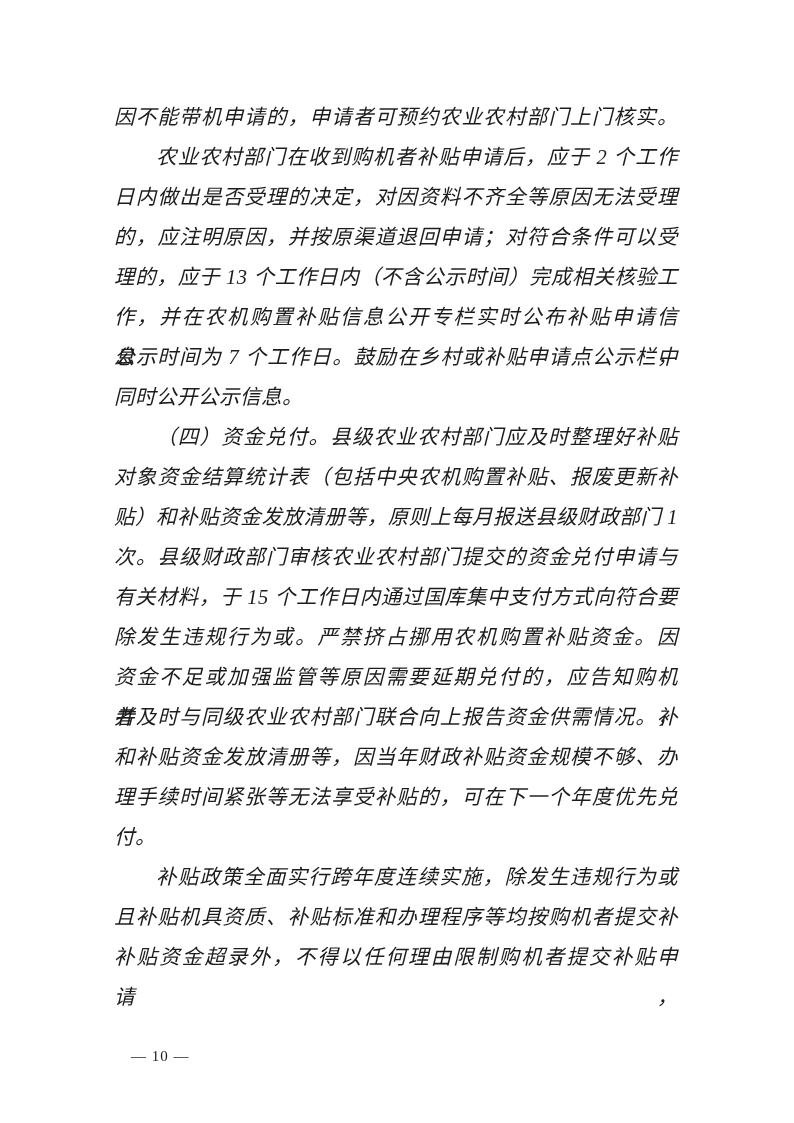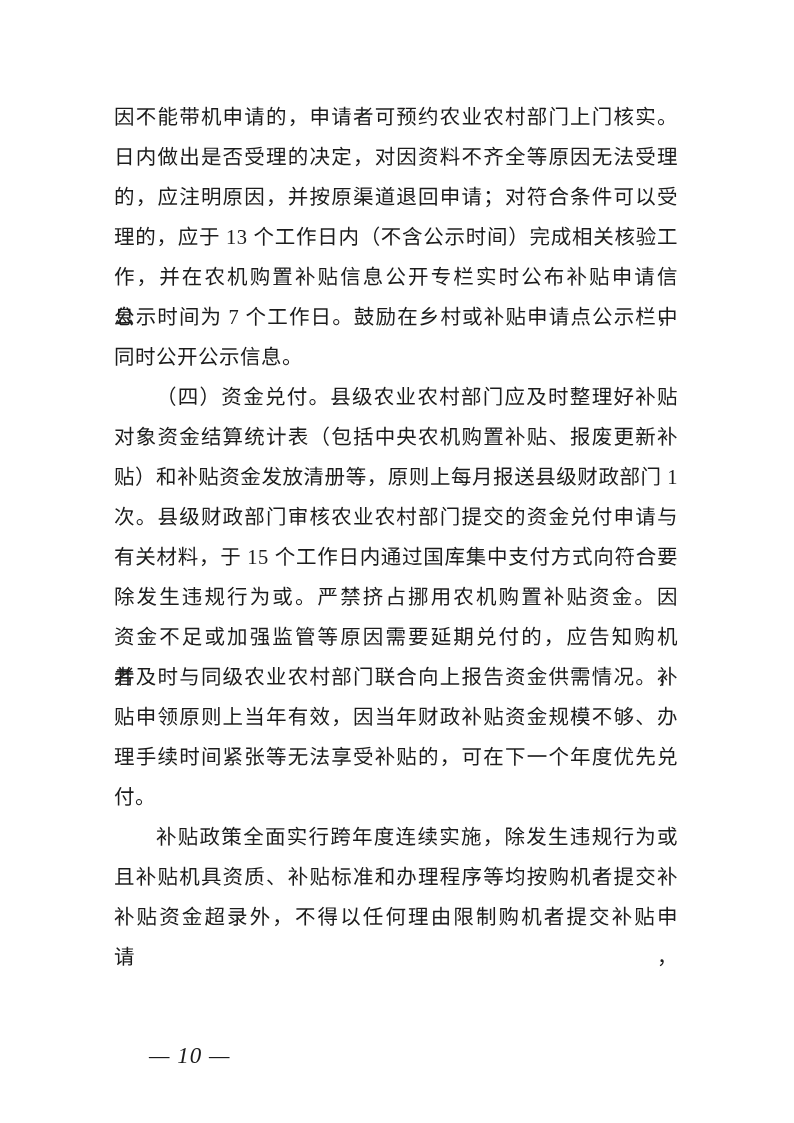--- a/index.html
+++ b/index.html
@@ -20,67 +20,68 @@
   }
   .doc-text {
     position: absolute;
     left: 114px;
     top: 97px;
     width: 564px;
     font-size: 20.5px;
     line-height: 40px;
     color: var(--text-color);
     letter-spacing: 0.5px;
+    font-style: italic;
   }
   .text-line {
     height: 40px;
     white-space: pre;
     text-align: left;
   }
   .text-line.justify {
     white-space: normal;
     text-align: justify;
     text-align-last: justify;
     text-justify: inter-character;
   }
   .text-line.indent {
     padding-left: 42px;
   }
   .page-footer {
     position: absolute;
-    left: 149px;
+    left: 131px;
     top: 1041px;
-    font-size: 23px;
+    font-size: 15px;
     line-height: 30px;
     color: var(--text-color);
     letter-spacing: 1px;
-    font-style: italic;
   }
 </style>
 </head>
 <body>
 
 <div class="page">
   <div class="doc-text">
       <div class="text-line justify">因不能带机申请的，申请者可预约农业农村部门上门核实。</div>
+      <div class="text-line indent justify">农业农村部门在收到购机者补贴申请后，应于 2 个工作</div>
       <div class="text-line justify">日内做出是否受理的决定，对因资料不齐全等原因无法受理</div>
       <div class="text-line justify">的，应注明原因，并按原渠道退回申请；对符合条件可以受</div>
       <div class="text-line justify">理的，应于 13 个工作日内（不含公示时间）完成相关核验工</div>
       <div class="text-line justify">作，并在农机购置补贴信息公开专栏实时公布补贴申请信息，</div>
       <div class="text-line justify">公示时间为 7 个工作日。鼓励在乡村或补贴申请点公示栏中</div>
       <div class="text-line">同时公开公示信息。</div>
       <div class="text-line indent justify">（四）资金兑付。县级农业农村部门应及时整理好补贴</div>
       <div class="text-line justify">对象资金结算统计表（包括中央农机购置补贴、报废更新补</div>
       <div class="text-line justify">贴）和补贴资金发放清册等，原则上每月报送县级财政部门 1</div>
       <div class="text-line justify">次。县级财政部门审核农业农村部门提交的资金兑付申请与</div>
       <div class="text-line justify">有关材料，于 15 个工作日内通过国库集中支付方式向符合要</div>
       <div class="text-line justify">除发生违规行为或。严禁挤占挪用农机购置补贴资金。因</div>
       <div class="text-line justify">资金不足或加强监管等原因需要延期兑付的，应告知购机者，</div>
       <div class="text-line justify">并及时与同级农业农村部门联合向上报告资金供需情况。补</div>
-      <div class="text-line justify">贴申领原则上当年有效，因当年财政补贴资金规模不够、办</div>
+      <div class="text-line justify">和补贴资金发放清册等，因当年财政补贴资金规模不够、办</div>
       <div class="text-line justify">理手续时间紧张等无法享受补贴的，可在下一个年度优先兑</div>
       <div class="text-line">付。</div>
       <div class="text-line indent justify">补贴政策全面实行跨年度连续实施，除发生违规行为或</div>
       <div class="text-line justify">且补贴机具资质、补贴标准和办理程序等均按购机者提交补</div>
       <div class="text-line justify">补贴资金超录外，不得以任何理由限制购机者提交补贴申请，</div>
     </div>
   <div class="page-footer">— 10 —</div>
 </div>
 
 </body></html>

